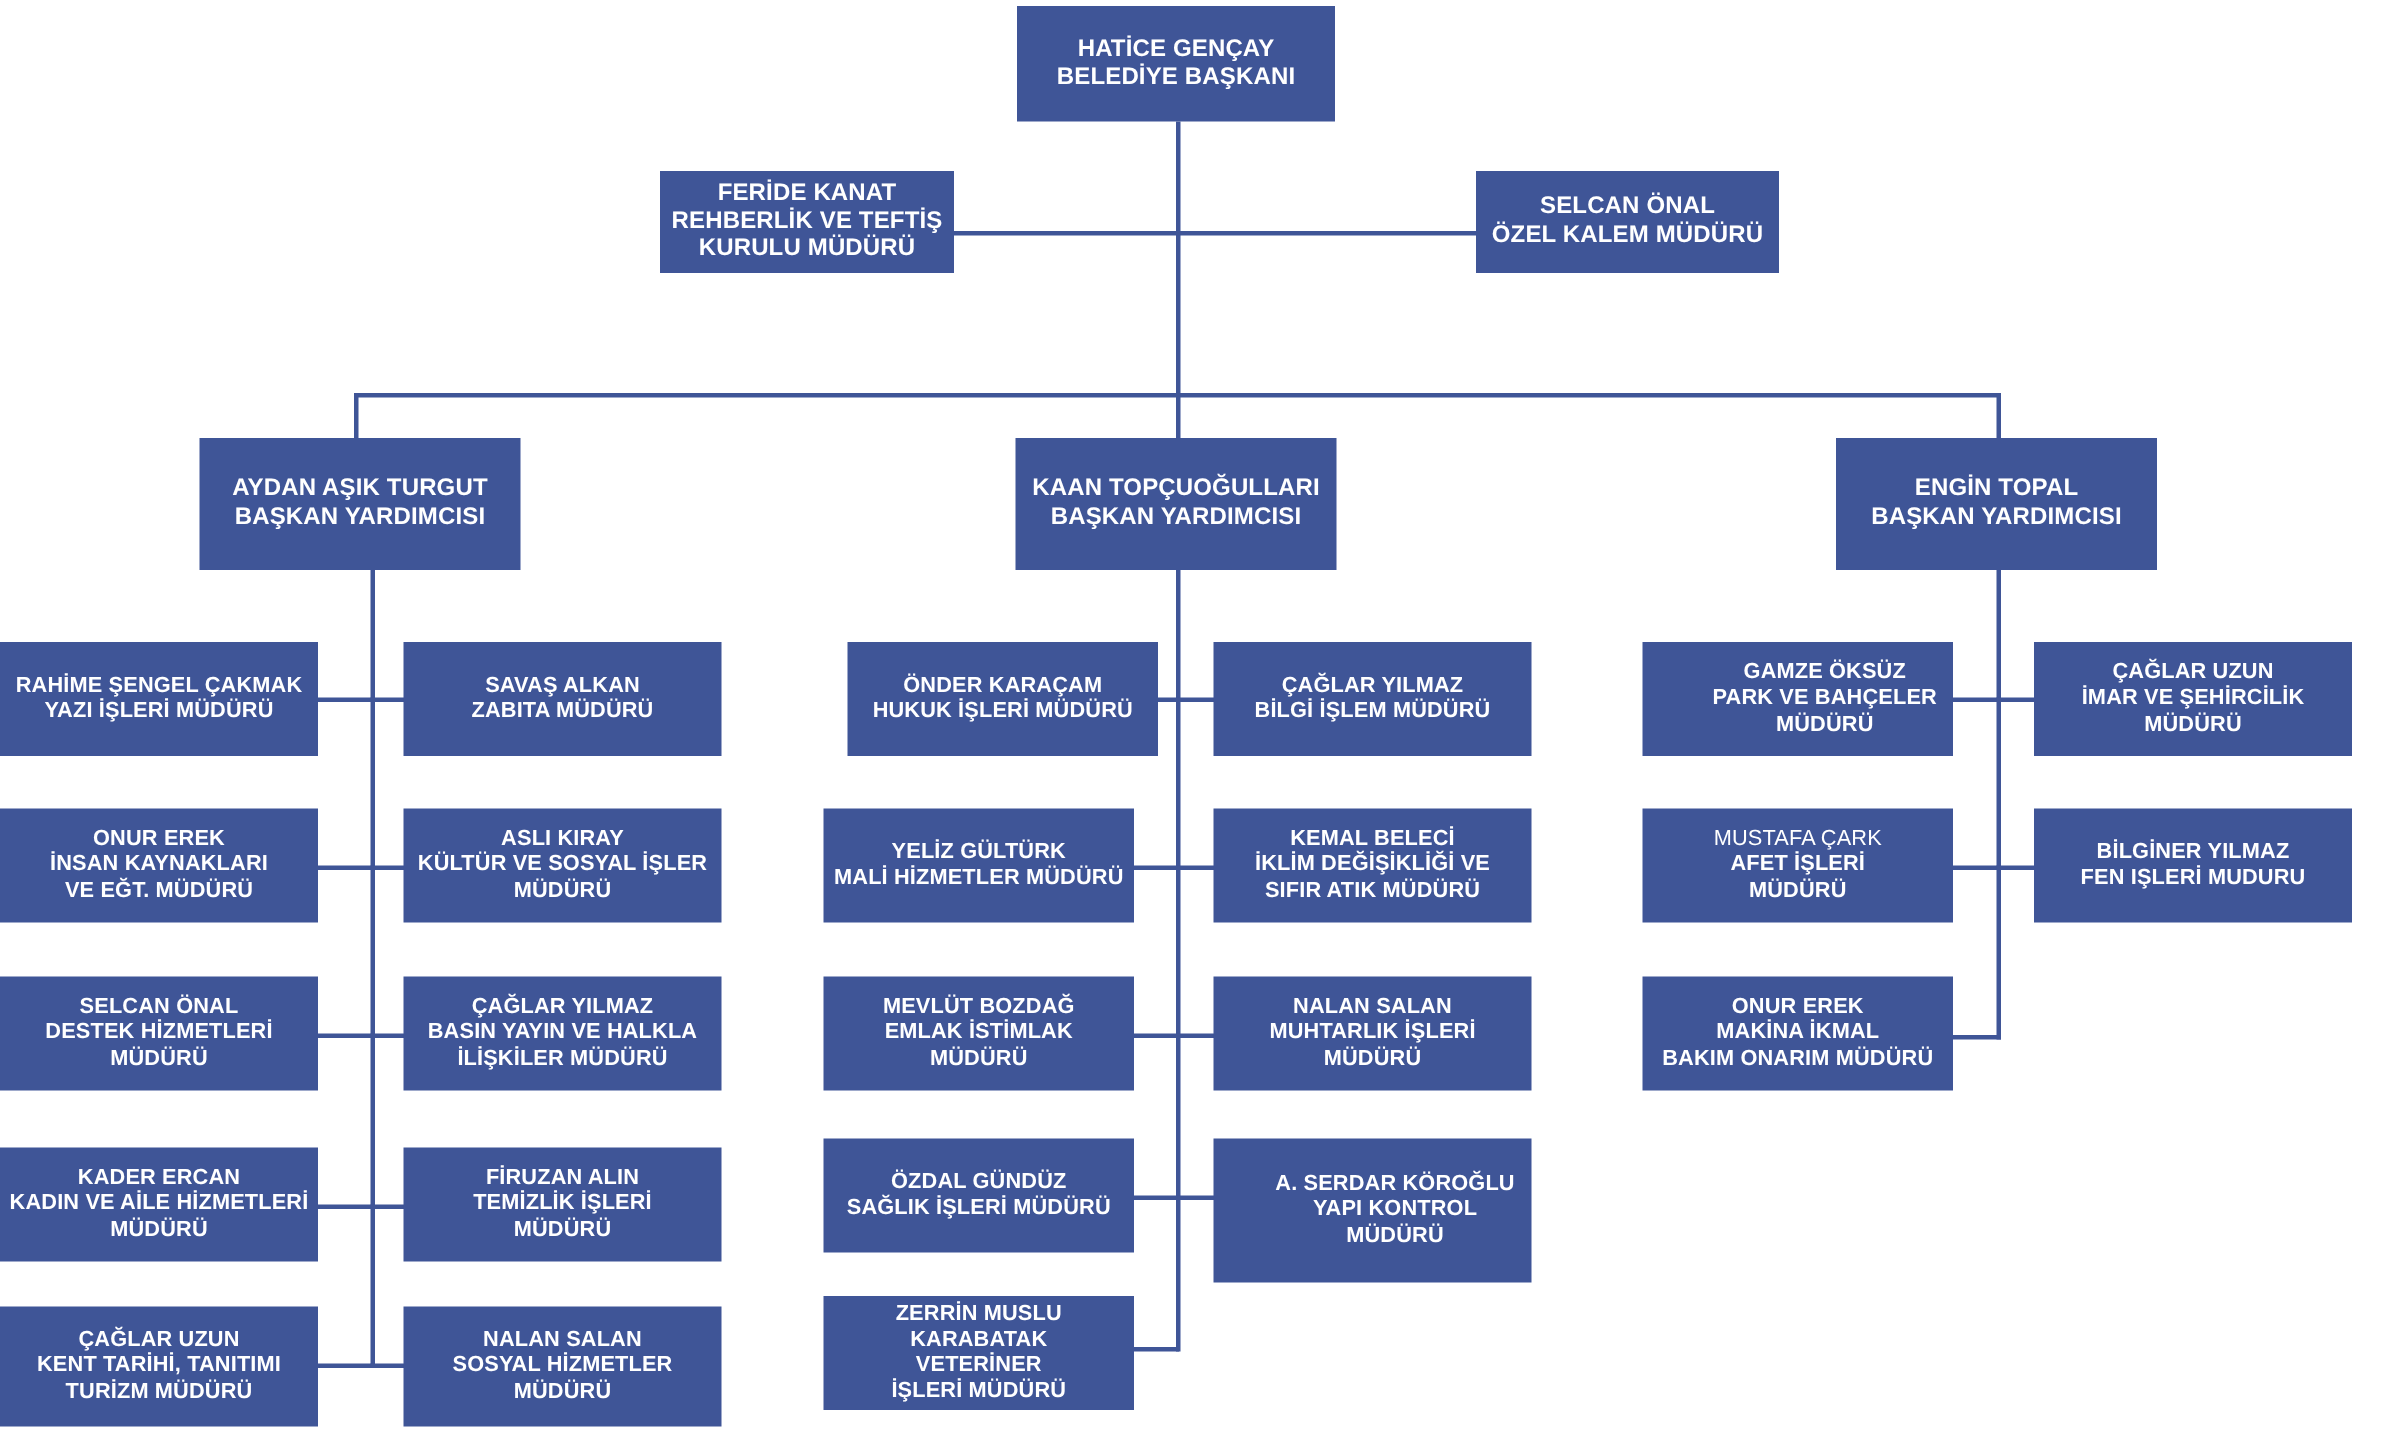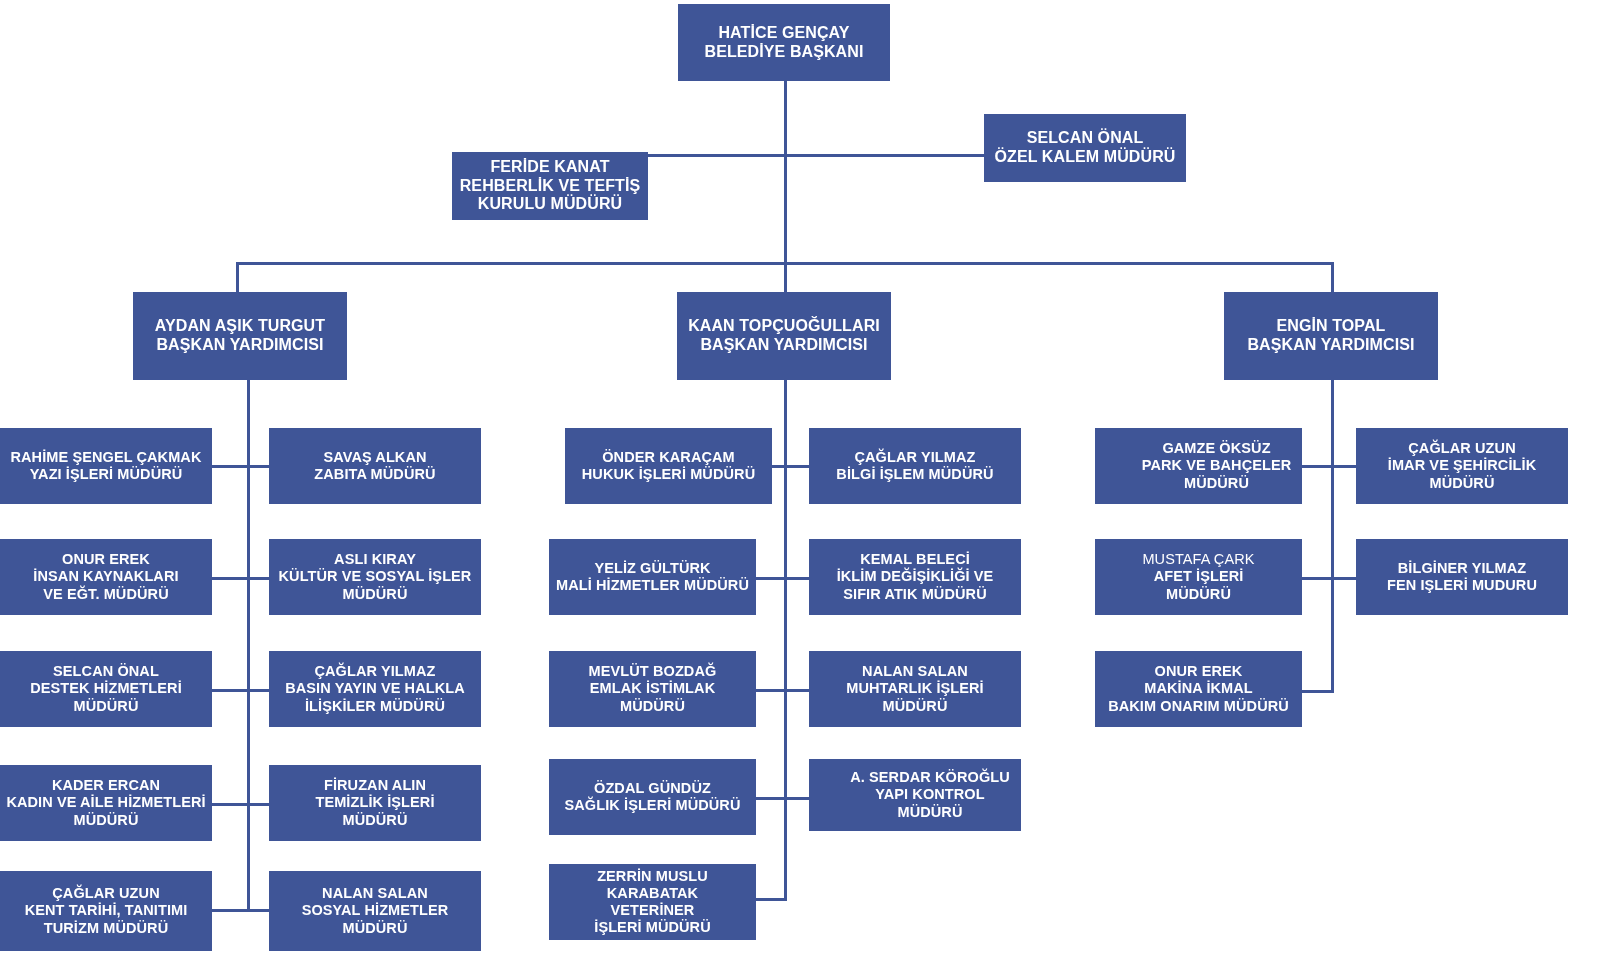--- a/index.html
+++ b/index.html
@@ -97,21 +97,21 @@
   <div class="conn h" style="left:1331px; top:577px; width:27px;"></div>
   <div class="conn h" style="left:1302px; top:690px; width:32px;"></div>
 
   <div class="node n-root" style="left:678px; top:4px; width:212px; height:77px;">
     <span class="lines">
       <span class="ln">HATİCE GENÇAY</span>
       <span class="ln">BELEDİYE BAŞKANI</span>
     </span>
   </div>
 
-  <div class="node n-staff" style="left:452px; top:114px; width:196px; height:68px;margin-top:38px;">
+  <div class="node n-staff" style="left:440px; top:114px; width:196px; height:68px;">
     <span class="lines">
       <span class="ln">FERİDE KANAT</span>
       <span class="ln">REHBERLİK VE TEFTİŞ</span>
       <span class="ln">KURULU MÜDÜRÜ</span>
     </span>
   </div>
 
   <div class="node n-staff" style="left:984px; top:114px; width:202px; height:68px;">
     <span class="lines">
       <span class="ln">SELCAN ÖNAL</span>
@@ -254,21 +254,21 @@
       <span class="ln">SIFIR ATIK MÜDÜRÜ</span>
     </span>
   </div>
   <div class="node n-unit" style="left:809px; top:651px; width:212px; height:76px;">
     <span class="lines">
       <span class="ln">NALAN SALAN</span>
       <span class="ln">MUHTARLIK İŞLERİ</span>
       <span class="ln">MÜDÜRÜ</span>
     </span>
   </div>
-  <div class="node n-unit" style="left:809px; top:759px; width:212px; height:72px;padding-left:34px;">
+  <div class="node n-unit" style="left:809px; top:759px; width:212px; height:96px;padding-left:34px;">
     <span class="lines">
       <span class="ln">A. SERDAR KÖROĞLU</span>
       <span class="ln">YAPI KONTROL</span>
       <span class="ln">MÜDÜRÜ</span>
     </span>
   </div>
 
   <div class="node n-unit" style="left:1095px; top:428px; width:207px; height:76px;padding-left:40px;">
     <span class="lines">
       <span class="ln">GAMZE ÖKSÜZ</span>

